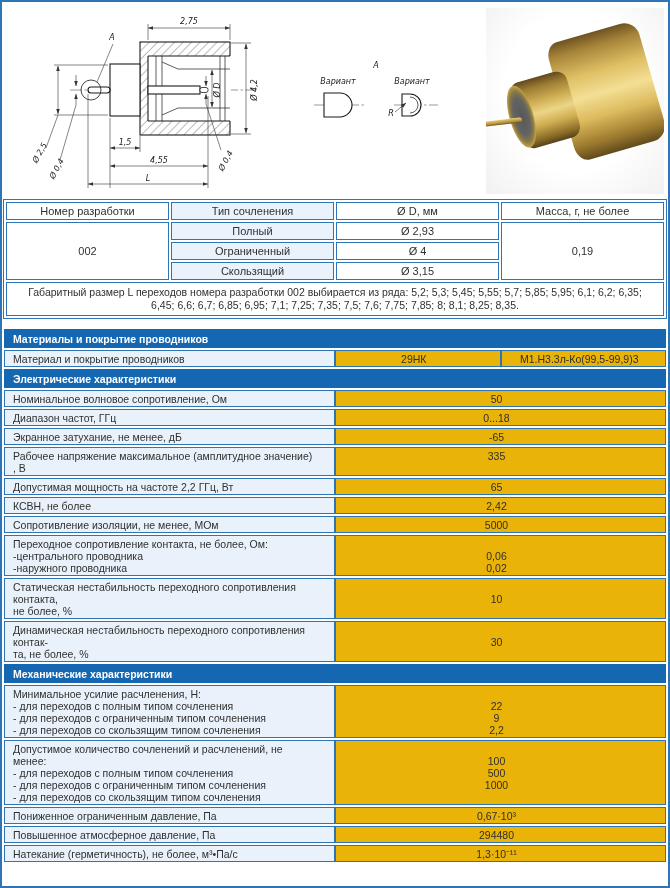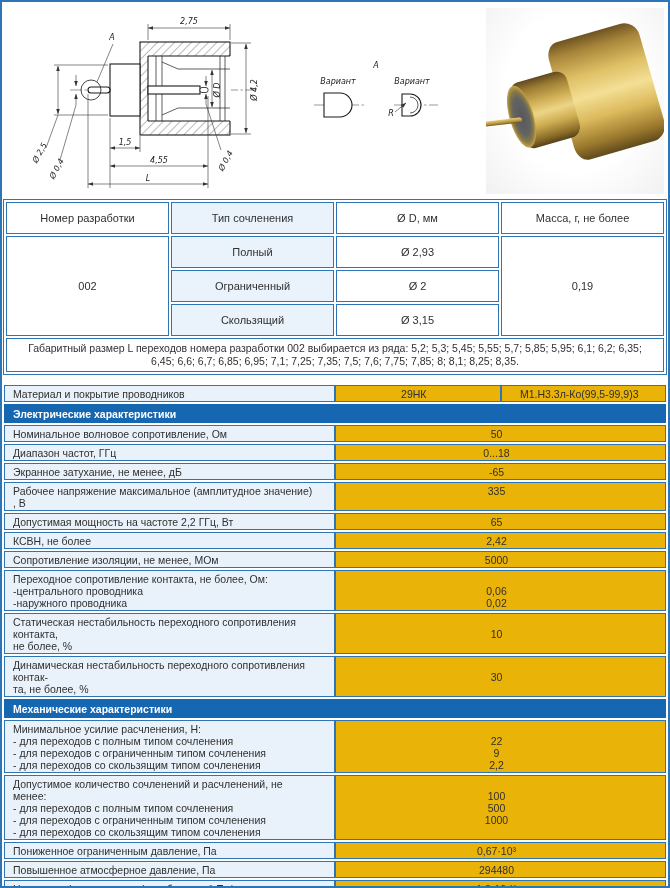--- a/index.html
+++ b/index.html
@@ -40,21 +40,21 @@
   .cyl-pin {
     position: absolute; left: -38px; top: 68px; width: 58px; height: 5px;
     border-radius: 3px; transform: rotate(9deg);
     background: linear-gradient(to bottom,#e8cd7c,#b08a33 70%,#6e5321);
   }
   
   .frame { margin: 0 1px; border: 1px solid #2e75b6; background:#fff; }
   table.top { width: 100%; border-collapse: separate; border-spacing: 2px; table-layout: fixed; }
   table.top td {
     border: 1px solid #2e75b6; text-align: center; vertical-align: middle;
-    font-size: 11px; height: 32px; padding: 1px 4px; background:#fff;
+    font-size: 11px; height: 18px; padding: 1px 4px; background:#fff;
   }
   table.top td.tint { background:#eaf3fb; }
   .note {
     border: 1px solid #2e75b6; margin: 0 2px 2px 2px; padding: 3px 10px;
     text-align: center; font-size: 10.5px; line-height: 13px; background:#fff;
   }
   
   .specwrap { margin: 8px 2px 0 2px; }
   table.spec { width: 100%; border-collapse: separate; border-spacing: 0 2px; table-layout: fixed; }
   table.spec td { font-size: 10.5px; line-height: 12px; vertical-align: top; }
@@ -193,40 +193,43 @@
           <td>Масса, г, не более</td>
         </tr>
         <tr>
           <td rowspan="3">002</td>
           <td class="tint">Полный</td>
           <td>Ø 2,93</td>
           <td rowspan="3">0,19</td>
         </tr>
         <tr>
           <td class="tint">Ограниченный</td>
-          <td>Ø 2</td>
+          <td>Ø 4</td>
         </tr>
         <tr>
           <td class="tint">Скользящий</td>
           <td>Ø 3,15</td>
         </tr>
       </tbody>
     </table>
     <div class="note">Габаритный размер L  переходов номера разработки 002 выбирается из ряда: 5,2; 5,3; 5,45; 5,55; 5,7; 5,85; 5,95; 6,1; 6,2; 6,35; 6,45; 6,6; 6,7; 6,85; 6,95; 7,1; 7,25; 7,35; 7,5; 7,6; 7,75; 7,85; 8; 8,1; 8,25; 8,35.</div>
   </div>
 
   <div class="specwrap">
     <table class="spec">
       <colgroup>
           <col style="width:50%">
           <col style="width:25%">
           <col style="width:25%">
         </colgroup>
       <tbody id="spec-body">
           <tr>
+            <td colspan="3" class="sec">Материалы и покрытие проводников</td>
+          </tr>
+          <tr>
             <td class="lbl">
               <div class="ln">Материал и покрытие проводников</div>
             </td>
             <td class="val">
               <div class="ln">29НК</div>
             </td>
             <td class="val">
               <div class="ln">М1.Н3.3л-Ко(99,5-99,9)3</div>
             </td>
           </tr>

